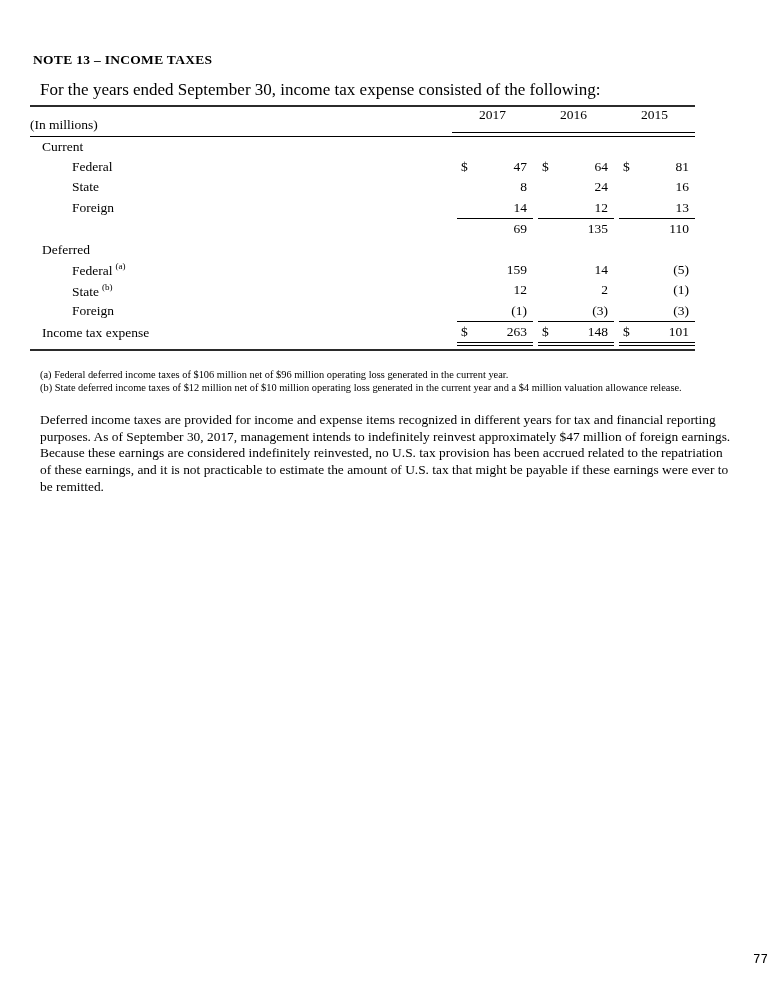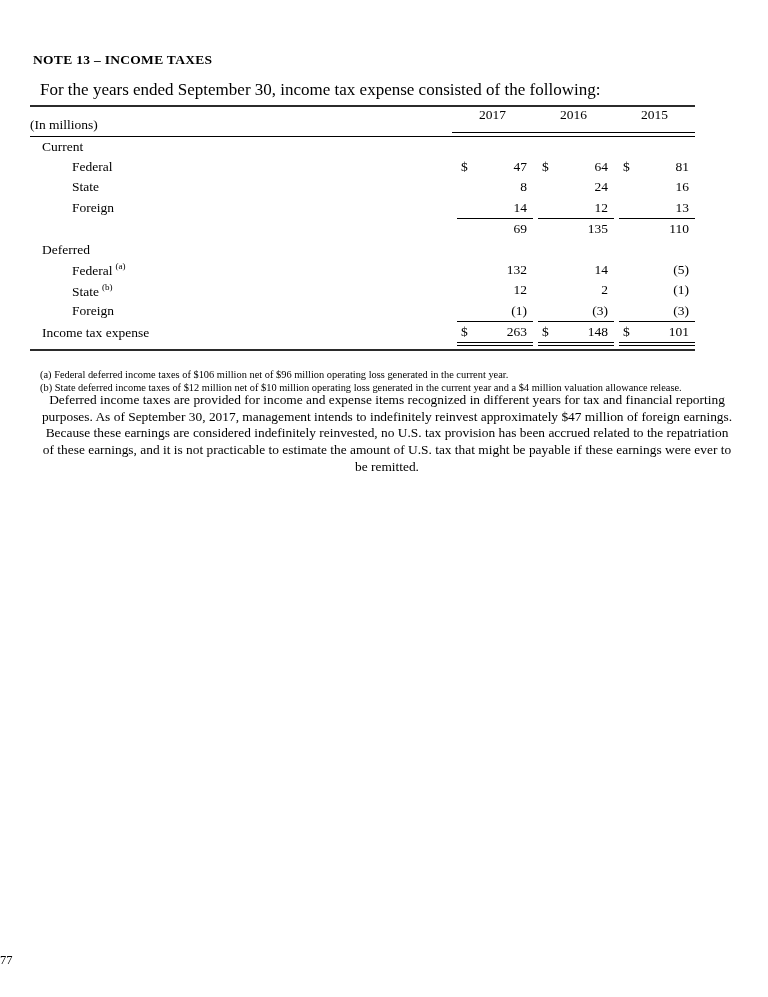--- a/index.html
+++ b/index.html
@@ -28,22 +28,22 @@
   td.label.indent{padding-left:42px;}
   td.num{padding-left:5px;}
   .cellin{display:flex;align-items:center;height:20.4px;padding:0 6px 0 4px;position:relative;}
   .cellin .val{margin-left:auto;text-align:right;}
   .cellin.ruleb{border-bottom:1.5px solid #000;}
   .cellin.dblb{border-bottom:1px solid #000;}
   .cellin.dblb::after{content:"";position:absolute;left:0;right:0;bottom:-4px;height:1px;background:#000;}
   sup.fn{font-size:9px;margin-left:3px;}
 
   .footnotes{position:absolute;top:368px;left:40px;width:700px;font-size:10.4px;line-height:13.4px;}
-  .bodypara{position:absolute;top:392px;left:40px;width:694px;font-size:13.4px;line-height:16.7px;text-align:center;}
-  .pagenum{position:absolute;top:953px;left:0;width:768px;text-align:left;font-size:12.5px;}
+  .bodypara{position:absolute;top:412px;left:40px;width:694px;font-size:13.4px;line-height:16.7px;text-align:left;}
+  .pagenum{position:absolute;top:953px;left:0;width:768px;text-align:right;font-size:12.5px;font-family:Liberation Mono, monospace;}
 </style>
 </head>
 <body>
 
 <div class="page">
 
   <div class="note-title">NOTE 13 – INCOME TAXES</div>
   <div class="intro">For the years ended September 30, income tax expense consisted of the following:</div>
 
   <div class="tablewrap">
@@ -159,21 +159,21 @@
         <td class="label">Deferred</td>
         <td class="num"></td>
             <td class="num"></td>
             <td class="num"></td>
       </tr>
 
       <tr class="datarow">
         <td class="label indent"><span>Federal</span><sup class="fn">(a)</sup></td>
         <td class="num">
               <div class="cellin">
-                <span class="val">132</span>
+                <span class="val">159</span>
               </div>
             </td>
         <td class="num">
               <div class="cellin">
                 <span class="val">14</span>
               </div>
             </td>
         <td class="num">
               <div class="cellin">
                 <span class="val">(5)</span>

